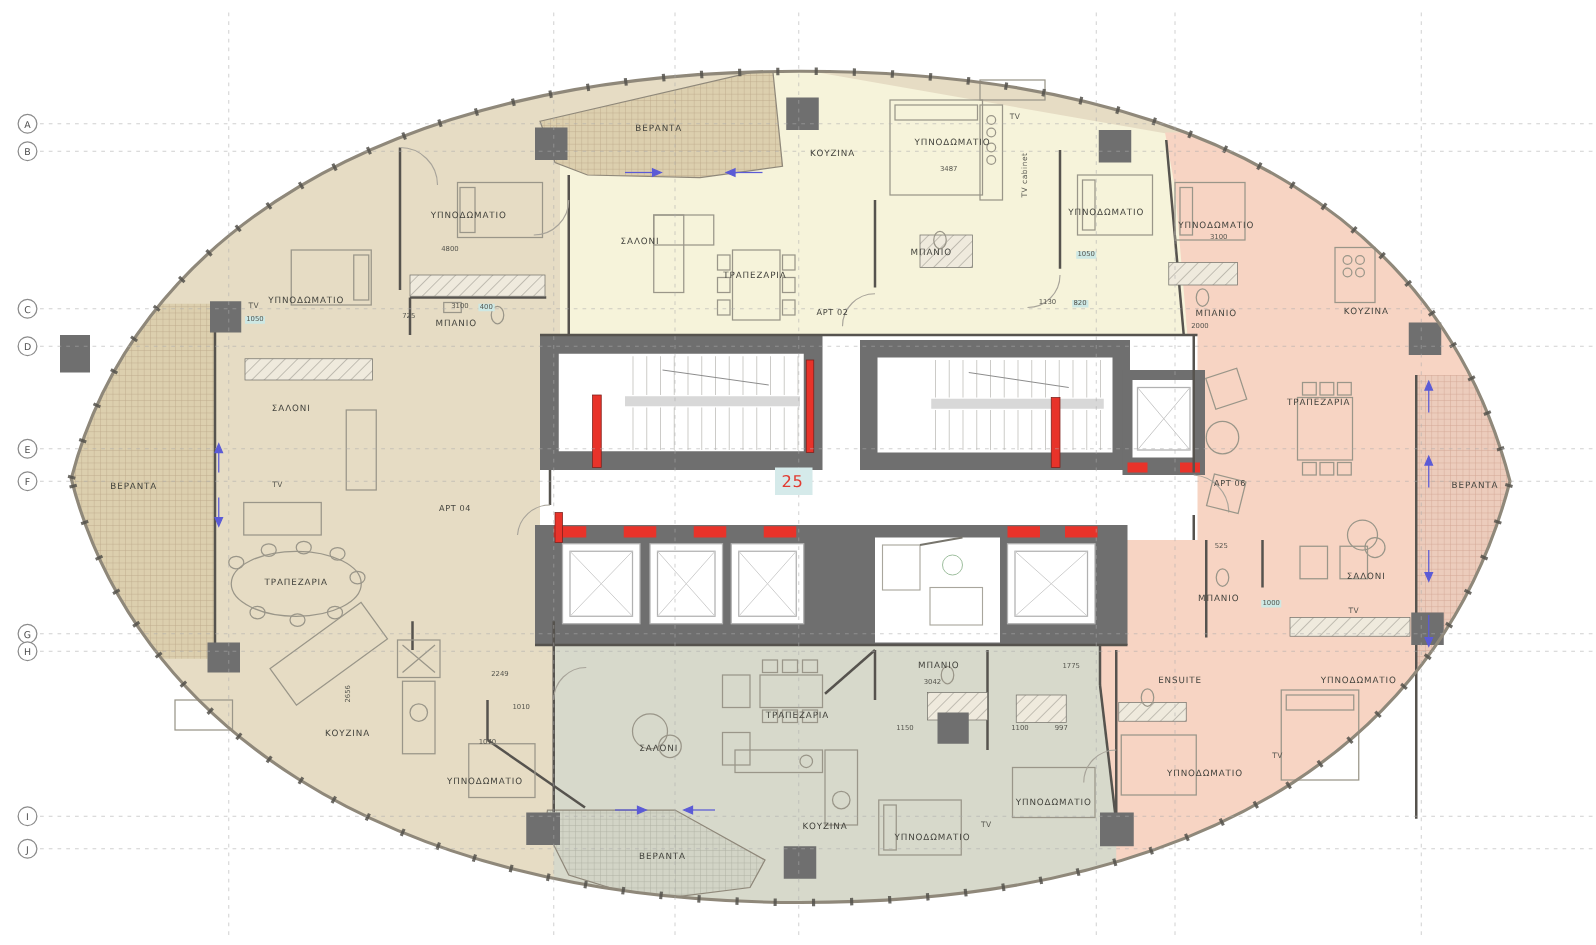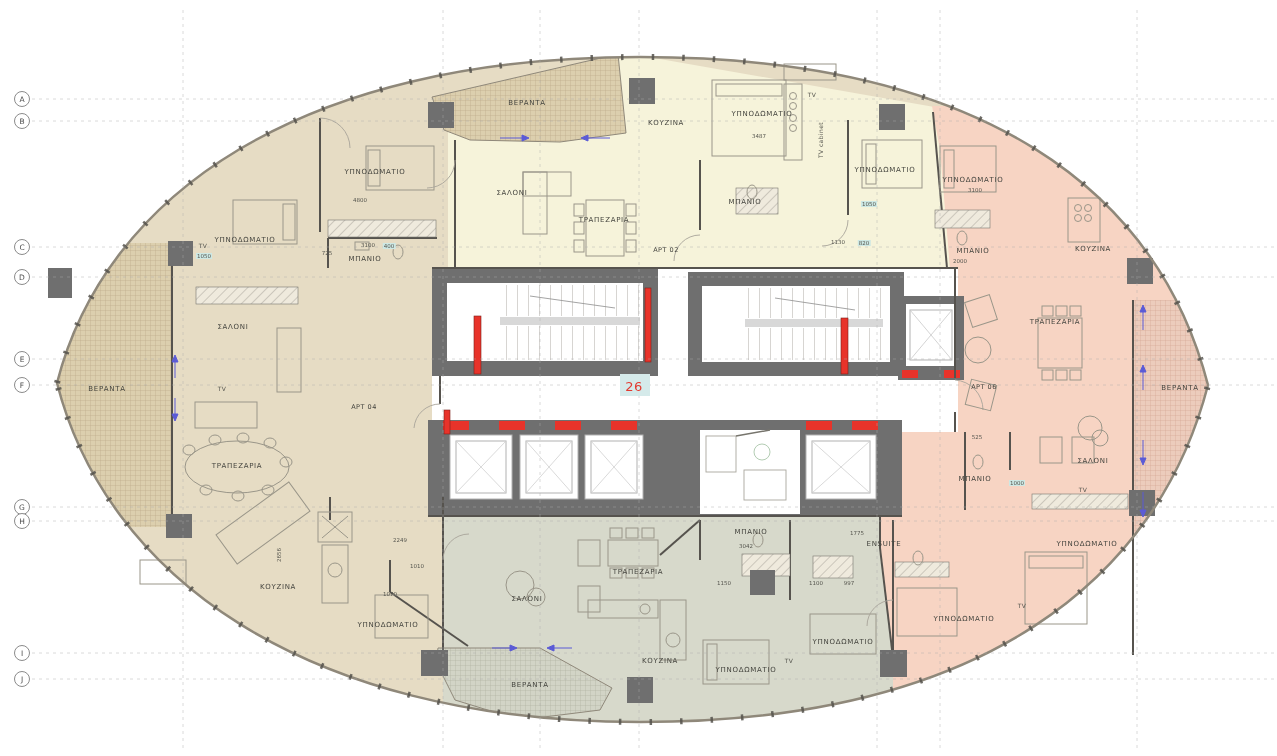--- a/index.html
+++ b/index.html
@@ -353,21 +353,21 @@
     <line x1="175" y1="398" x2="175" y2="414"></line>
         <path d="M172,414 L175,421 L178,414 Z"></path>
     <line x1="492" y1="648" x2="510" y2="648"></line>
         <path d="M510,645 L517,648 L510,651 Z"></path>
     <line x1="572" y1="648" x2="554" y2="648"></line>
         <path d="M554,645 L547,648 L554,651 Z"></path>
   </g>
 </svg>
 
 <div class="flbg" style="left:620px;top:374px;width:30px;height:22px;"></div>
-<span class="fl" style="left:634px;top:386px;">26</span>
+<span class="fl" style="left:634px;top:386px;">25</span>
 
 <span class="lbl" style="left:527px;top:103px;">ΒΕΡΑΝΤΑ</span>
 <span class="lbl" style="left:107px;top:389px;">ΒΕΡΑΝΤΑ</span>
 <span class="lbl" style="left:1180px;top:388px;">ΒΕΡΑΝΤΑ</span>
 <span class="lbl" style="left:530px;top:685px;">ΒΕΡΑΝΤΑ</span>
 
 <span class="lbl" style="left:375px;top:172px;">ΥΠΝΟΔΩΜΑΤΙΟ</span>
 <span class="lbl" style="left:245px;top:240px;">ΥΠΝΟΔΩΜΑΤΙΟ</span>
 <span class="lbl" style="left:762px;top:114px;">ΥΠΝΟΔΩΜΑΤΙΟ</span>
 <span class="lbl" style="left:885px;top:170px;">ΥΠΝΟΔΩΜΑΤΙΟ</span>
@@ -391,21 +391,21 @@
 <span class="lbl" style="left:278px;top:587px;">ΚΟΥΖΙΝΑ</span>
 <span class="lbl" style="left:666px;top:123px;">ΚΟΥΖΙΝΑ</span>
 <span class="lbl" style="left:660px;top:661px;">ΚΟΥΖΙΝΑ</span>
 <span class="lbl" style="left:1093px;top:249px;">ΚΟΥΖΙΝΑ</span>
 
 <span class="lbl" style="left:365px;top:259px;">ΜΠΑΝΙΟ</span>
 <span class="lbl" style="left:745px;top:202px;">ΜΠΑΝΙΟ</span>
 <span class="lbl" style="left:973px;top:251px;">ΜΠΑΝΙΟ</span>
 <span class="lbl" style="left:751px;top:532px;">ΜΠΑΝΙΟ</span>
 <span class="lbl" style="left:975px;top:479px;">ΜΠΑΝΙΟ</span>
-<span class="lbl" style="left:884px;top:544px;">ENSUITE</span>
+<span class="lbl" style="left:944px;top:544px;">ENSUITE</span>
 
 <span class="lbl tvl" style="left:203px;top:245px;">TV</span>
 <span class="lbl tvl" style="left:222px;top:388px;">TV</span>
 <span class="lbl tvl" style="left:812px;top:94px;">TV</span>
 <span class="lbl tvl" style="left:1083px;top:489px;">TV</span>
 <span class="lbl tvl" style="left:789px;top:660px;">TV</span>
 <span class="lbl tvl" style="left:1022px;top:605px;">TV</span>
 <span class="lbl tvl rot" style="left:820px;top:140px;">TV cabinet</span>
 
 <span class="apt" style="left:364px;top:407px;">APT 04</span>

